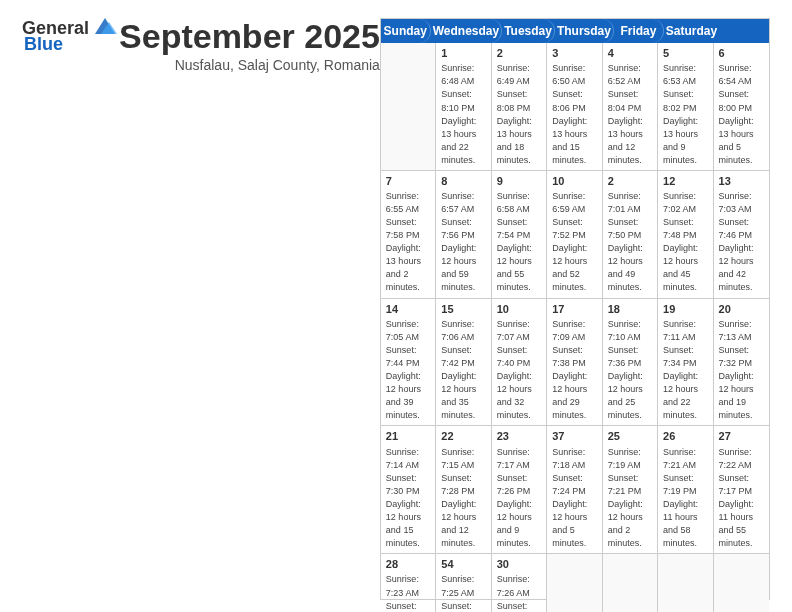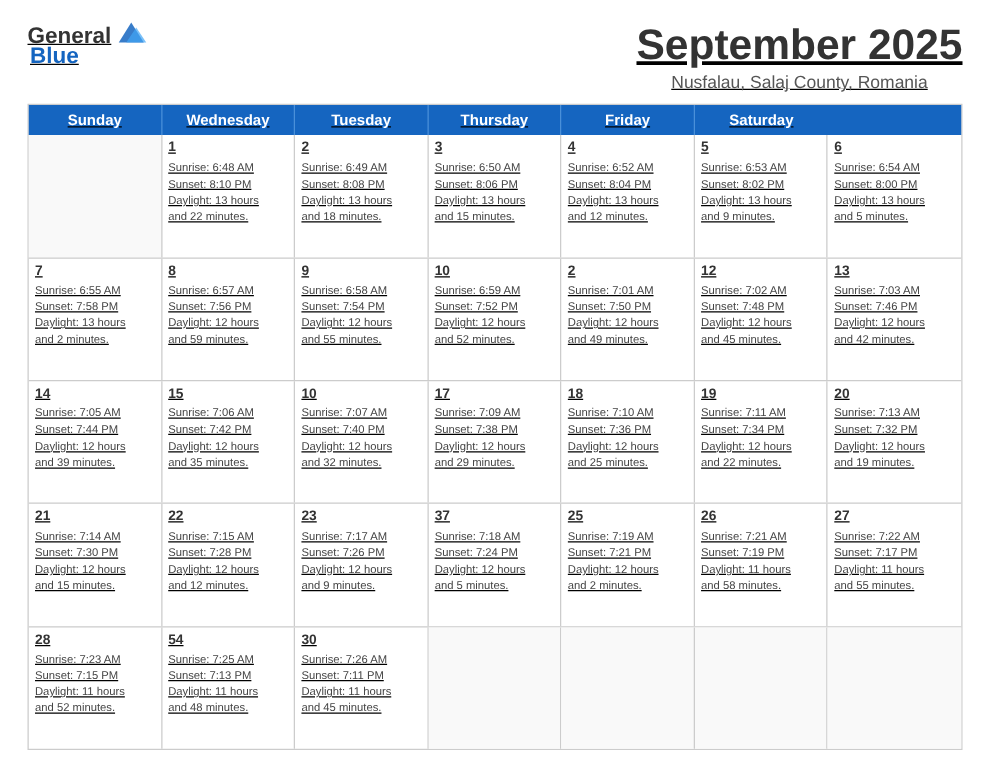--- a/index.html
+++ b/index.html
@@ -8,43 +8,42 @@
       height: 612px;
       font-family: Arial, sans-serif;
       background: #fff;
       overflow: hidden;
     }
     .page {
       width: 792px;
       height: 612px;
       padding: 18px 22px 12px 22px;
       display: flex;
-      flex-direction: column;
-      text-decoration: underline;
+      flex-direction: row;
     }
     .header {
       display: flex;
       justify-content: space-between;
       align-items: flex-start;
       margin-bottom: 10px;
     }
     .logo {
       display: flex;
       align-items: center;
       gap: 0;
     }
     .logo-text {
       font-size: 18px;
       font-weight: bold;
       color: #333;
       line-height: 1;
     }
     .logo-blue { color: #1565c0; font-weight: bold; }
     .title-block {
-      text-align: center;
+      text-align: right;
     }
     .month-title {
       font-size: 34px;
       font-weight: bold;
       color: #333;
       line-height: 1.1;
     }
     .location {
       font-size: 14px;
       color: #555;
@@ -61,20 +60,21 @@
       grid-template-columns: repeat(7, 1fr);
       background: #1565c0;
     }
     .cal-header-cell {
       color: #fff;
       font-size: 12px;
       font-weight: bold;
       text-align: center;
       padding: 5px 2px;
       border-right: 1px solid #4a90d9;
+      border-radius: 12px;
     }
     .cal-header-cell:last-child { border-right: none; }
     .cal-body {
       display: flex;
       flex-direction: column;
       flex: 1;
     }
     .cal-row {
       display: grid;
       grid-template-columns: repeat(7, 1fr);

